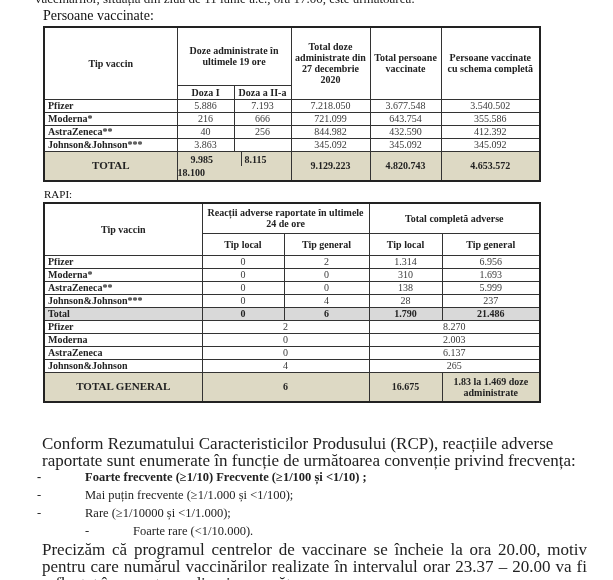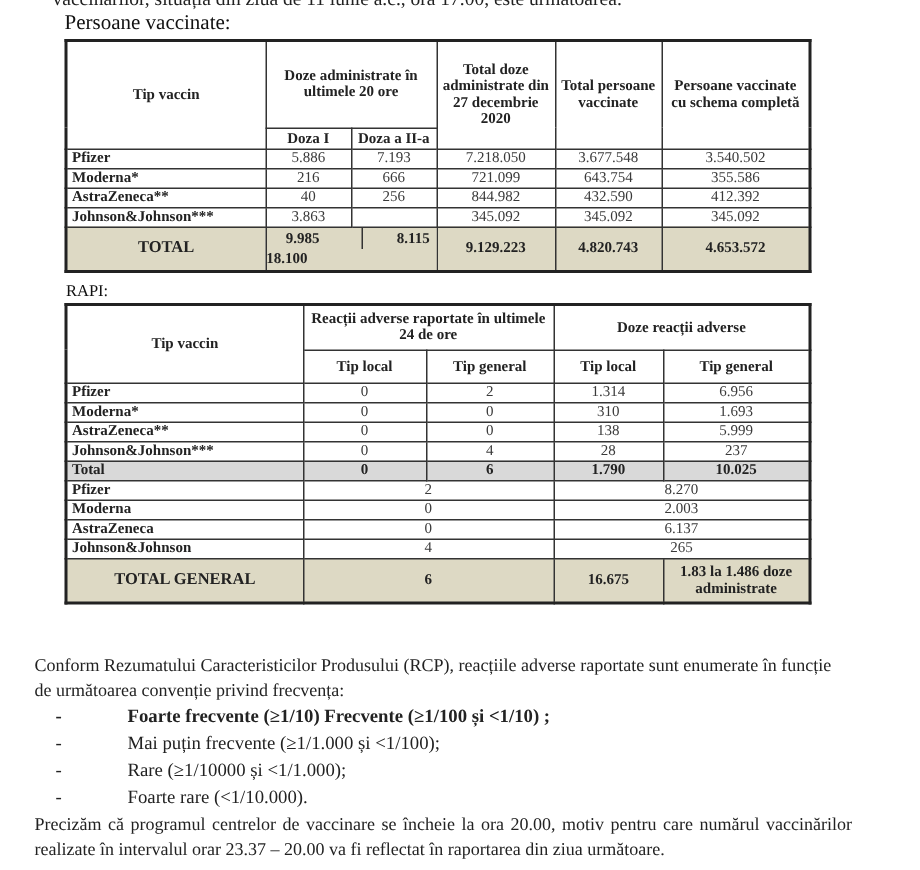--- a/index.html
+++ b/index.html
@@ -20,28 +20,28 @@
   td, th {
     border: 1px solid #333; padding: 0 3px; font-size: 10px; line-height: 11px;
     text-align: center; color: #3a3a3a; font-weight: normal;
   }
   th { font-weight: bold; color: #222; }
   td.name { text-align: left; font-weight: bold; color: #222; }
   .outer { border: 2px solid #222; }
   tr.total-row td { background: #ddd9c4; font-weight: bold; color: #222; }
   tr.total-gray td { background: #d9d9d9; font-weight: bold; color: #222; }
   .total-label { font-size: 11px; }
-  .para { position: absolute; left: 23px; width: 545px; font-size: 12px; line-height: 17px; color: #222; }
+  .para { position: absolute; left: 42px; width: 545px; font-size: 17px; line-height: 17px; color: #222; }
   .bullet { position: absolute; left: 37px; font-size: 12.5px; line-height: 17px; color: #222; }
   .bullet .dash { display: inline-block; width: 48px; }
   .justify { text-align: justify; text-align-last: left; }
   .split-cell { position: relative; padding: 0; }
   .split-cell .a, .split-cell .b { position: absolute; top: 2px; font-weight: bold; }
   .split-cell .a { left: 13px; }
-  .split-cell .b { right: 4px; }
+  .split-cell .b { right: 24px; }
   .split-cell .c { position: absolute; bottom: 2px; left: 0; right: 0; text-align: left; font-weight: bold; }
   .split-cell .divider { position: absolute; top: 0; height: 14px; left: 56%; border-left: 1px solid #333; }
 </style>
 </head>
 <body>
 
 <div class="top-cut">vaccinărilor, situația din ziua de 11 iunie a.c., ora 17.00, este următoarea:</div>
 
 <div class="section-title" style="left:43px; top:8px;">Persoane vaccinate:</div>
 
@@ -50,21 +50,21 @@
     <col style="width:133px">
       <col style="width:57px">
       <col style="width:57px">
       <col style="width:79px">
       <col style="width:71px">
       <col style="width:99px">
   </colgroup>
   <tbody>
       <tr style="height:58px">
     <th rowspan="2">Tip vaccin</th>
-    <th colspan="2">Doze administrate în ultimele 20 ore</th>
+    <th colspan="2">Doze administrate în ultimele 19 ore</th>
     <th rowspan="2">Total doze administrate din 27 decembrie 2020</th>
     <th rowspan="2">Total persoane vaccinate</th>
     <th rowspan="2">Persoane vaccinate cu schema completă</th>
   </tr>
   <tr style="height:14px">
     <th>Doza I</th>
     <th>Doza a II-a</th>
   </tr>
   <tr style="height:13px">
     <td class="name">Pfizer</td>
@@ -120,21 +120,21 @@
     <col style="width:158px">
       <col style="width:82px">
       <col style="width:85px">
       <col style="width:73px">
       <col style="width:98px">
   </colgroup>
   <tbody>
       <tr style="height:30px">
     <th rowspan="2">Tip vaccin</th>
     <th colspan="2">Reacții adverse raportate în ultimele 24 de ore</th>
-    <th colspan="2">Doze reacții adverse</th>
+    <th colspan="2">Total completă adverse</th>
   </tr>
   <tr style="height:22px">
     <th>Tip local</th>
     <th>Tip general</th>
     <th>Tip local</th>
     <th>Tip general</th>
   </tr>
   <tr style="height:13px">
     <td class="name">Pfizer</td>
     <td>0</td>
@@ -161,21 +161,21 @@
     <td>0</td>
     <td>4</td>
     <td>28</td>
     <td>237</td>
   </tr>
   <tr class="total-gray" style="height:13px">
     <td class="name">Total</td>
     <td>0</td>
     <td>6</td>
     <td>1.790</td>
-    <td>10.025</td>
+    <td>21.486</td>
   </tr>
   <tr style="height:13px">
     <td class="name">Pfizer</td>
     <td colspan="2">2</td>
     <td colspan="2">8.270</td>
   </tr>
   <tr style="height:13px">
     <td class="name">Moderna</td>
     <td colspan="2">0</td>
     <td colspan="2">2.003</td>
@@ -187,33 +187,33 @@
   </tr>
   <tr style="height:13px">
     <td class="name">Johnson&amp;Johnson</td>
     <td colspan="2">4</td>
     <td colspan="2">265</td>
   </tr>
   <tr class="total-row" style="height:30px">
     <td class="total-label">TOTAL GENERAL</td>
     <td colspan="2">6</td>
     <td>16.675</td>
-    <td>1.83 la 1.486 doze administrate</td>
+    <td>1.83 la 1.469 doze administrate</td>
   </tr>
 </tbody>
   </table>
 
 <div class="para" style="top:435px;">Conform Rezumatului Caracteristicilor Produsului (RCP), reacțiile adverse raportate sunt enumerate în funcție de următoarea convenție privind frecvența:</div>
 
 <div class="bullet" style="top:469px;font-weight:bold;">
   <span class="dash">-</span><span>Foarte frecvente (≥1/10)  Frecvente (≥1/100 și &lt;1/10) ;</span>
 </div>
 <div class="bullet" style="top:487px;">
   <span class="dash">-</span><span>Mai puțin frecvente (≥1/1.000 și &lt;1/100);</span>
 </div>
 <div class="bullet" style="top:505px;">
   <span class="dash">-</span><span>Rare (≥1/10000 și &lt;1/1.000);</span>
 </div>
-<div class="bullet" style="top:523px;">
+<div class="bullet" style="top:523px;margin-left:48px;">
   <span class="dash">-</span><span>Foarte rare (&lt;1/10.000).</span>
 </div>
 
 <div class="para justify" style="top:541px;">Precizăm că programul centrelor de vaccinare se încheie la ora 20.00, motiv pentru care numărul vaccinărilor realizate în intervalul orar 23.37 – 20.00 va fi reflectat în raportarea din ziua următoare.</div>
 
 </body></html>

